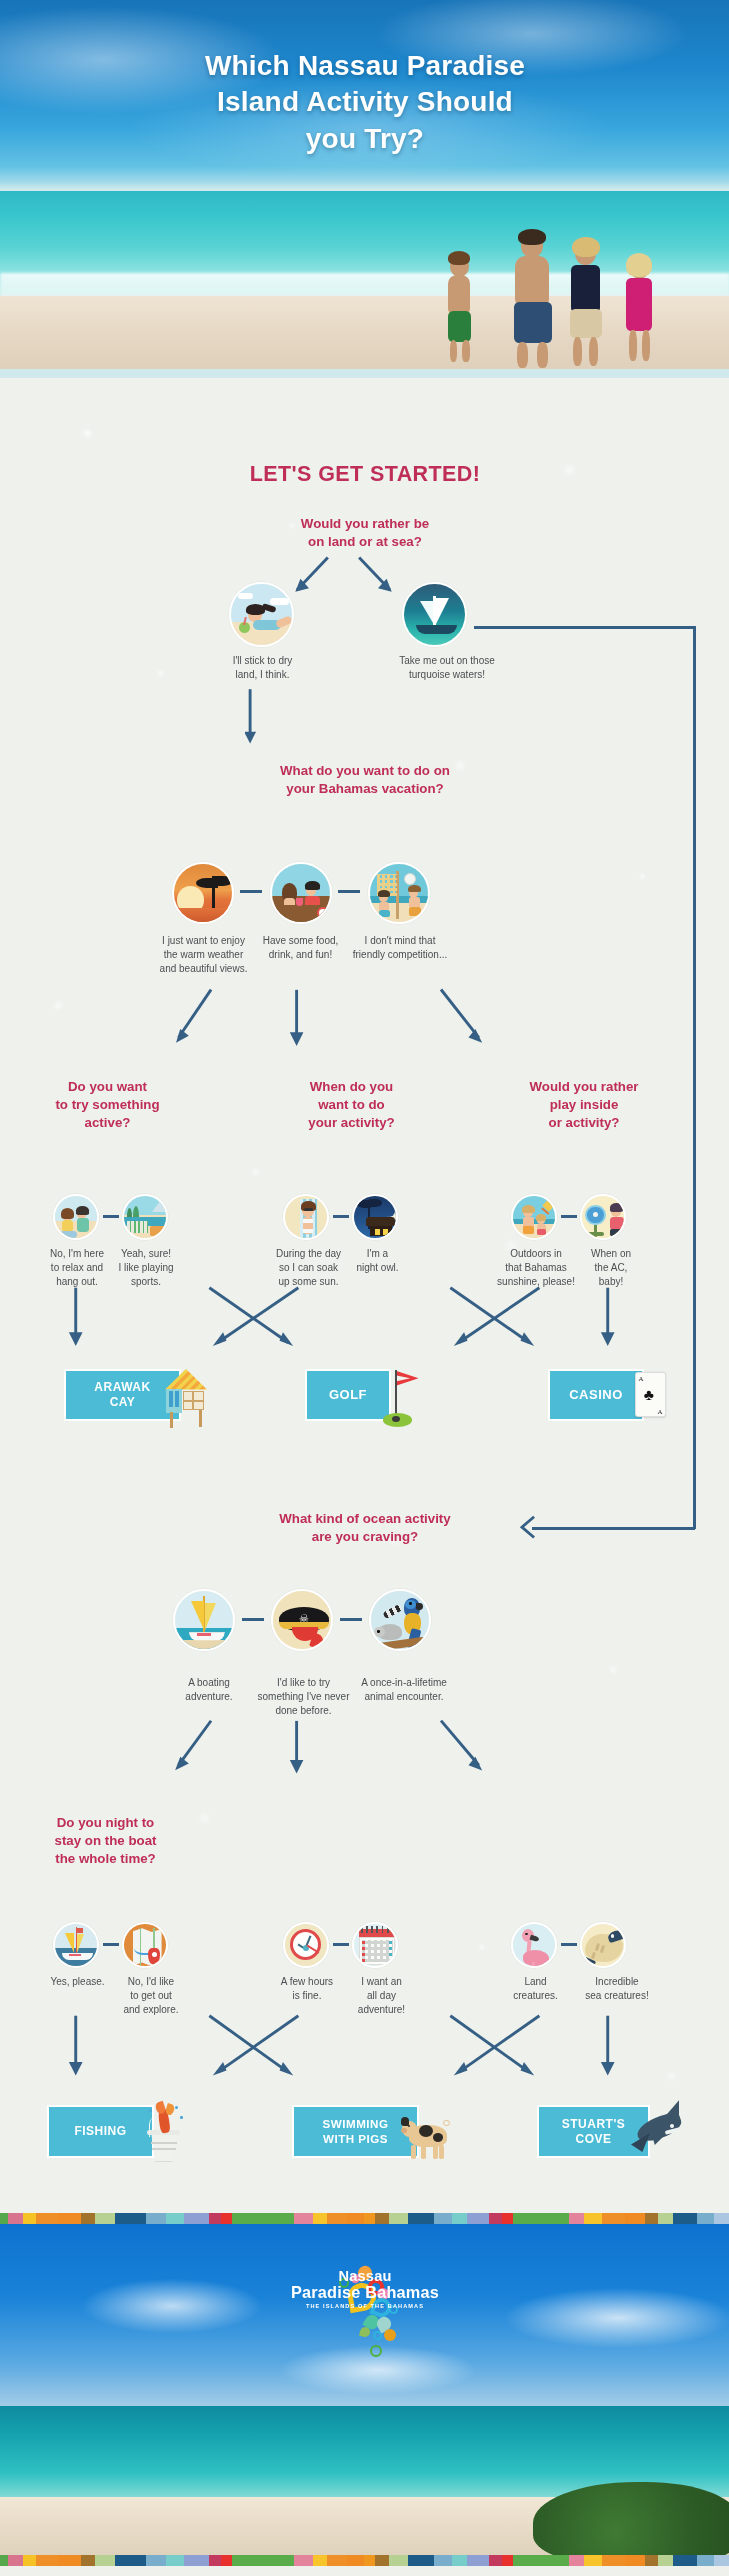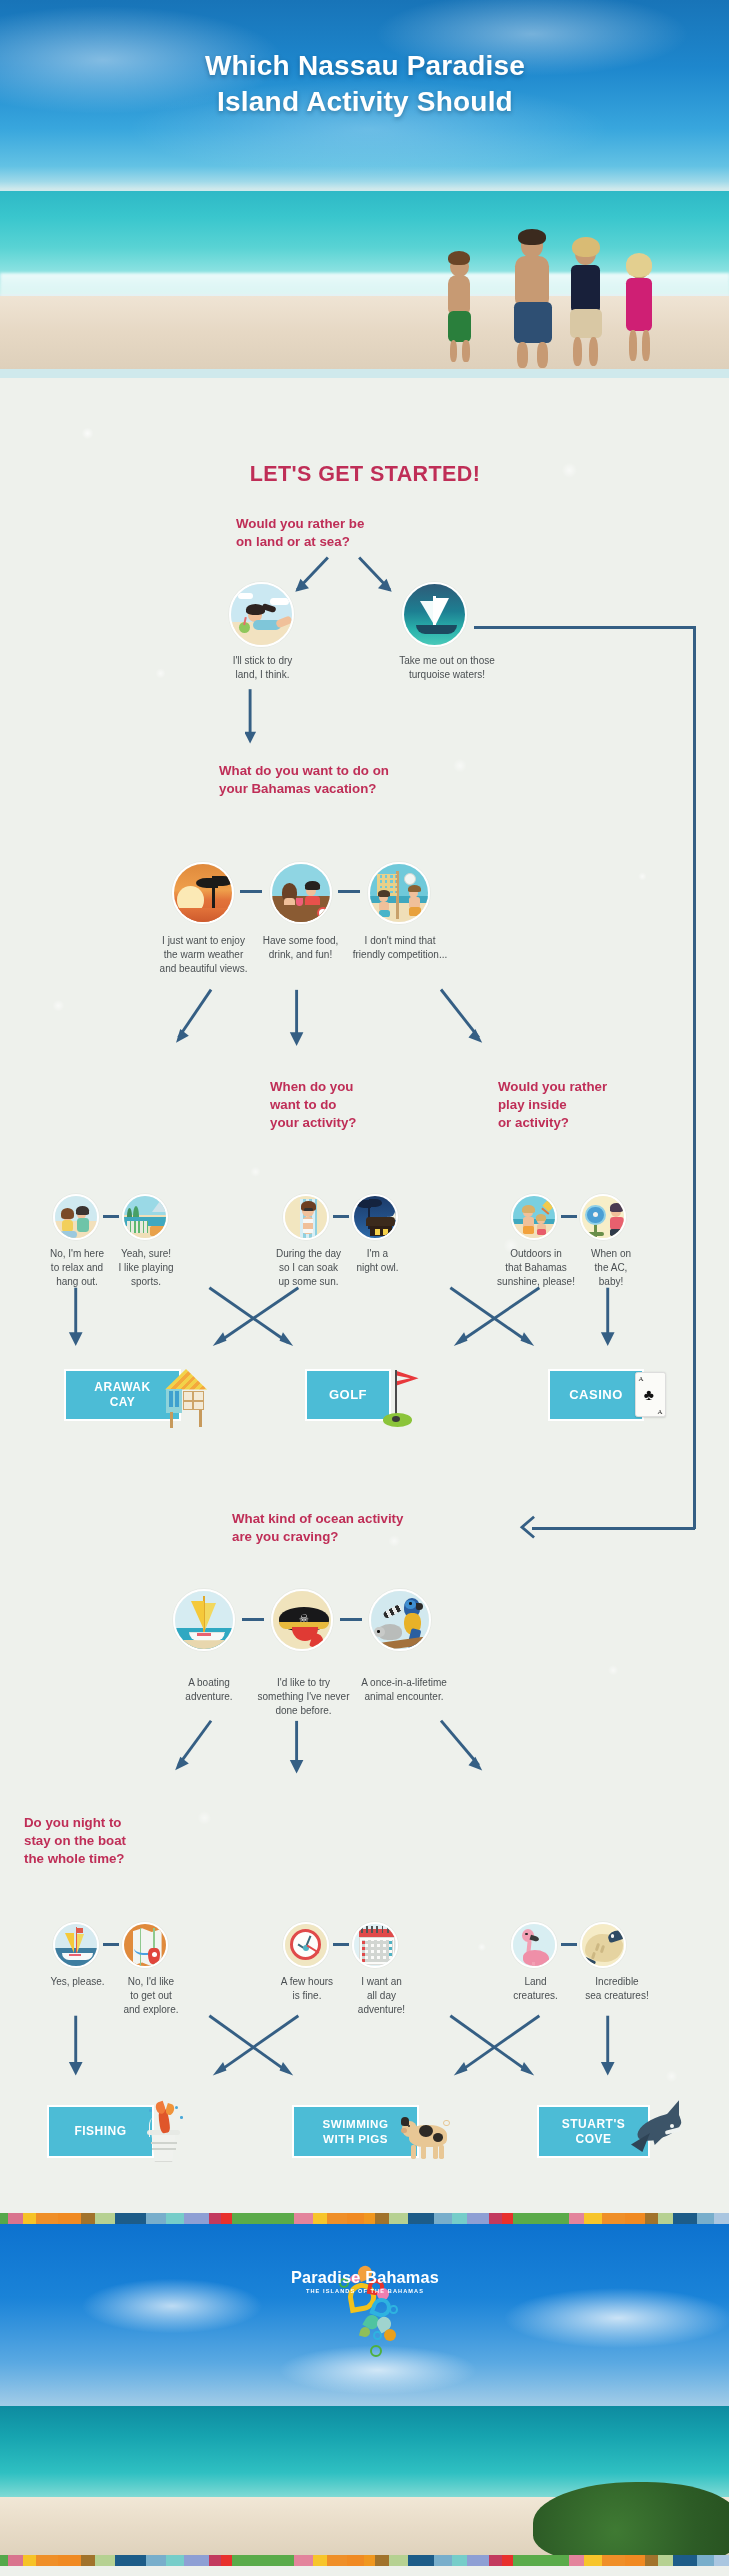--- a/index.html
+++ b/index.html
@@ -82,21 +82,21 @@
       radial-gradient(circle 6px at 92% 92%, rgba(255,255,255,.5), rgba(255,255,255,0));
     pointer-events:none;
   }
 
   
   .started {
     position:absolute; width:730px; text-align:center;
     color:#bf2e57; font-size:21.5px; font-weight:bold; letter-spacing:0.4px;
   }
   .q {
-    position:absolute; 
+    position:absolute; text-align:center;
     color:#bf2e57; font-size:13.3px; font-weight:bold; line-height:1.35;
   }
   .ans {
     position:absolute; text-align:center;
     color:#4a4f52; font-size:10px; line-height:1.42;
   }
 
   
   .circ {
     position:absolute; border-radius:50%;
@@ -190,20 +190,21 @@
       <i class="head" style="left:201px;top:26px;width:19px;height:20.6px;"></i>
       <i class="hair" style="left:197px;top:20.6px;width:26px;height:24px;background:#e3cf8f;"></i>
       <i class="suit" style="left:197px;top:46px;width:26px;height:53px;background:#cf1f74;"></i>
       <i style="left:200px;top:98px;width:7.7px;height:31px;"></i>
       <i style="left:213px;top:98px;width:7.7px;height:31px;"></i>
     </div>
 
     <div class="hero-title">
       <div>Which Nassau Paradise</div>
       <div>Island Activity Should</div>
+      <div>you Try?</div>
     </div>
   </div>
 
   <div class="stripe" id="stripe-top" style="top:378px;">
       <span style="background: rgb(85, 168, 75); width: 8.6px;"></span>
       <span style="background: rgb(217, 116, 142); width: 17px;"></span>
       <span style="background: rgb(246, 195, 39); width: 13.7px;"></span>
       <span style="background: rgb(239, 143, 40); width: 24px;"></span>
       <span style="background: rgb(240, 138, 34); width: 26px;"></span>
       <span style="background: rgb(161, 115, 44); width: 15.5px;"></span>
@@ -368,20 +369,25 @@
   </svg>
   <svg class="arr" style="left:283px;top:986px;width:34px;height:74px;" viewBox="0 0 40 86" width="34" height="74">
     <path d="M16 4 L16 62" stroke="#355f84" stroke-width="3.4" fill="none"></path>
     <path d="M16 70 L8 54 L24 54 Z" fill="#355f84"></path>
   </svg>
   <svg class="arr" style="left:429px;top:986px;width:103px;height:74px;" viewBox="0 0 120 86" width="103" height="74">
     <path d="M14 4 L58 60" stroke="#355f84" stroke-width="3.4" fill="none"></path>
     <path d="M62 66 L46 60 L54 50 Z" fill="#355f84"></path>
   </svg>
 
+  <div class="q" style="left:26px;top:1078px;width:163px;">
+    <div>Do you want</div>
+    <div>to try something</div>
+    <div>active?</div>
+  </div>
   <div class="circ" style="left:53px;top:1194px;width:46px;height:46px;">
     <div class="sky" style="background:#cfe9f0;height:60%;"></div>
     <div class="ground" style="background:#f2e0bb;height:40%;"></div>
     <div style="position:absolute;left:7.7px;top:15.5px;width:9.4px;height:9.4px;background:#f0c09a;border-radius:50%;"></div>
     <div style="position:absolute;left:6px;top:12px;width:13px;height:11px;background:#7a4a28;border-radius:50% 50% 30% 30%;"></div>
     <div style="position:absolute;left:6.9px;top:24px;width:11px;height:12px;background:#f2cf5a;border-radius:3.4px;"></div>
     <div style="position:absolute;left:22px;top:13.7px;width:9.4px;height:9.4px;background:#f0c09a;border-radius:50%;"></div>
     <div style="position:absolute;left:20.6px;top:10.3px;width:13px;height:8.6px;background:#3a3330;border-radius:50% 50% 20% 20%;"></div>
     <div style="position:absolute;left:21.5px;top:22px;width:12px;height:13.7px;background:#6ec4a8;border-radius:3.4px;"></div>
     <div style="position:absolute;left:5.2px;top:35px;width:17px;height:6.9px;background:#9cc9de;border-radius:4.3px;"></div>
@@ -843,20 +849,21 @@
       <div class="petal" style="left:50px;top:36px;width:8.6px;height:8.6px;border:2.6px solid #2eb3e0;border-radius:50%;"></div>
       <div class="petal" style="left:26px;top:46px;width:13.7px;height:13.7px;background:#4fc4a0;transform:rotate(30deg);"></div>
       <div class="petal" style="left:38px;top:48px;width:13.7px;height:13.7px;background:#9fd4cf;transform:rotate(-30deg);"></div>
       <div class="petal" style="left:20.6px;top:58px;width:10.3px;height:10.3px;background:#8fbf5a;transform:rotate(15deg);"></div>
       <div class="petal" style="left:45px;top:60px;width:12px;height:12px;background:#e8a01c;border-radius:50%;"></div>
       <div class="petal" style="left:34px;top:62px;width:8.6px;height:8.6px;border:2.6px solid #2eb3e0;border-radius:50%;"></div>
       <div class="petal" style="left:31px;top:76px;width:12px;height:12px;border:2.6px solid #4fb03c;border-radius:50%;"></div>
     </div>
 
     <div class="logo">
+      <div class="l1">Nassau</div>
       <div class="l2">Paradise Bahamas</div>
       <div class="l3">THE ISLANDS OF THE BAHAMAS</div>
     </div>
 
     <div class="stripe" id="stripe-bottom" style="top:331px;">
         <span style="background: rgb(85, 168, 75); width: 8.6px;"></span>
         <span style="background: rgb(217, 116, 142); width: 17px;"></span>
         <span style="background: rgb(246, 195, 39); width: 13.7px;"></span>
         <span style="background: rgb(239, 143, 40); width: 24px;"></span>
         <span style="background: rgb(240, 138, 34); width: 26px;"></span>

